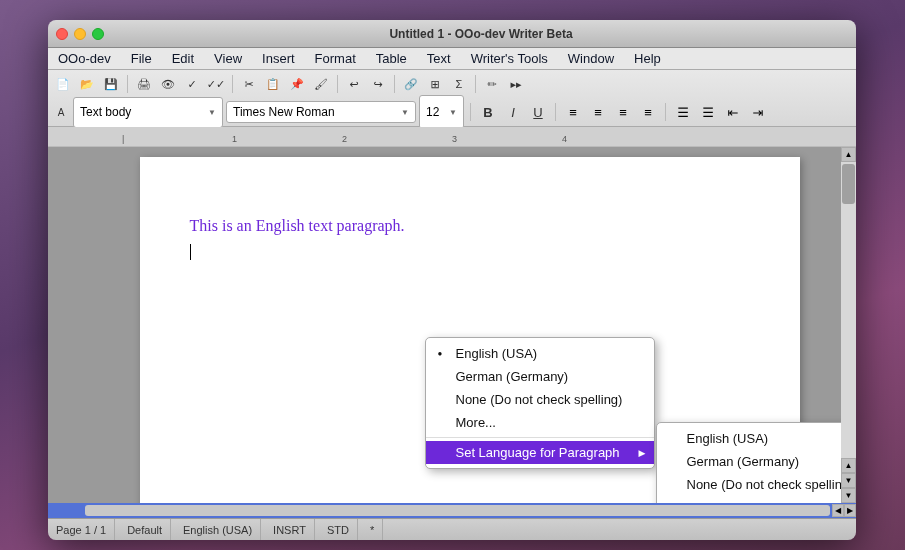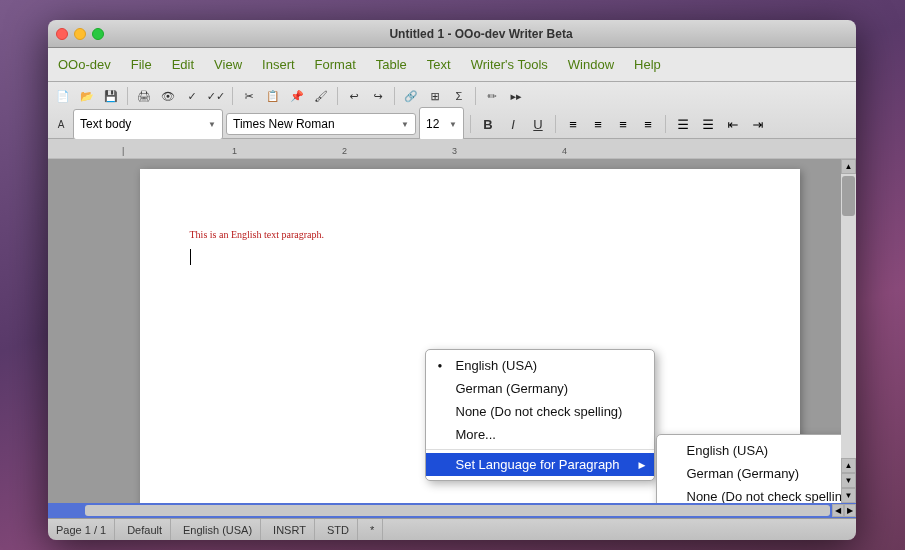--- a/index.html
+++ b/index.html
@@ -49,27 +49,27 @@
       flex: 1;
       text-align: center;
       font-size: 12px;
       font-weight: bold;
       color: #333;
     }
 
     
     .menu-bar {
       background: #e8e8e8;
-      height: 34px;
+      height: 22px;
       display: flex;
       align-items: flex-end;
       border-bottom: 1px solid #aaa;
       flex-shrink: 0;
       font-size: 13px;
-      color: #4d7c0f;
+      color: #0f172a;
     }
     .menu-item {
       padding: 0 10px;
       height: 100%;
       display: flex;
       align-items: center;
       cursor: pointer;
       white-space: nowrap;
     }
 
@@ -227,22 +227,22 @@
       width: 660px;
       min-height: 380px;
       margin: 0 auto;
       padding: 60px 50px 40px 50px;
       box-shadow: 2px 2px 8px rgba(0,0,0,0.3);
       position: relative;
     }
 
     .doc-text {
       font-family: 'Times New Roman', Times, serif;
-      font-size: 10px;
-      color: #b91c1c;
+      font-size: 16px;
+      color: #6d28d9;
       margin-bottom: 8px;
     }
 
     .doc-text-german {
       font-family: 'Times New Roman', Times, serif;
       font-size: 15px;
       color: #000;
       text-decoration: underline wavy red;
       position: relative;
     }
@@ -278,21 +278,21 @@
     .ctx-item {
       padding: 4px 20px 4px 30px;
       cursor: pointer;
       color: #111;
       display: flex;
       align-items: center;
       gap: 8px;
       position: relative;
     }
     .ctx-item.selected {
-      background: #1d4ed8;
+      background: #6d28d9;
       color: white;
     }
 
     .ctx-item.has-bullet::before {
       content: '●';
       font-size: 8px;
       position: absolute;
       left: 12px;
     }
 

